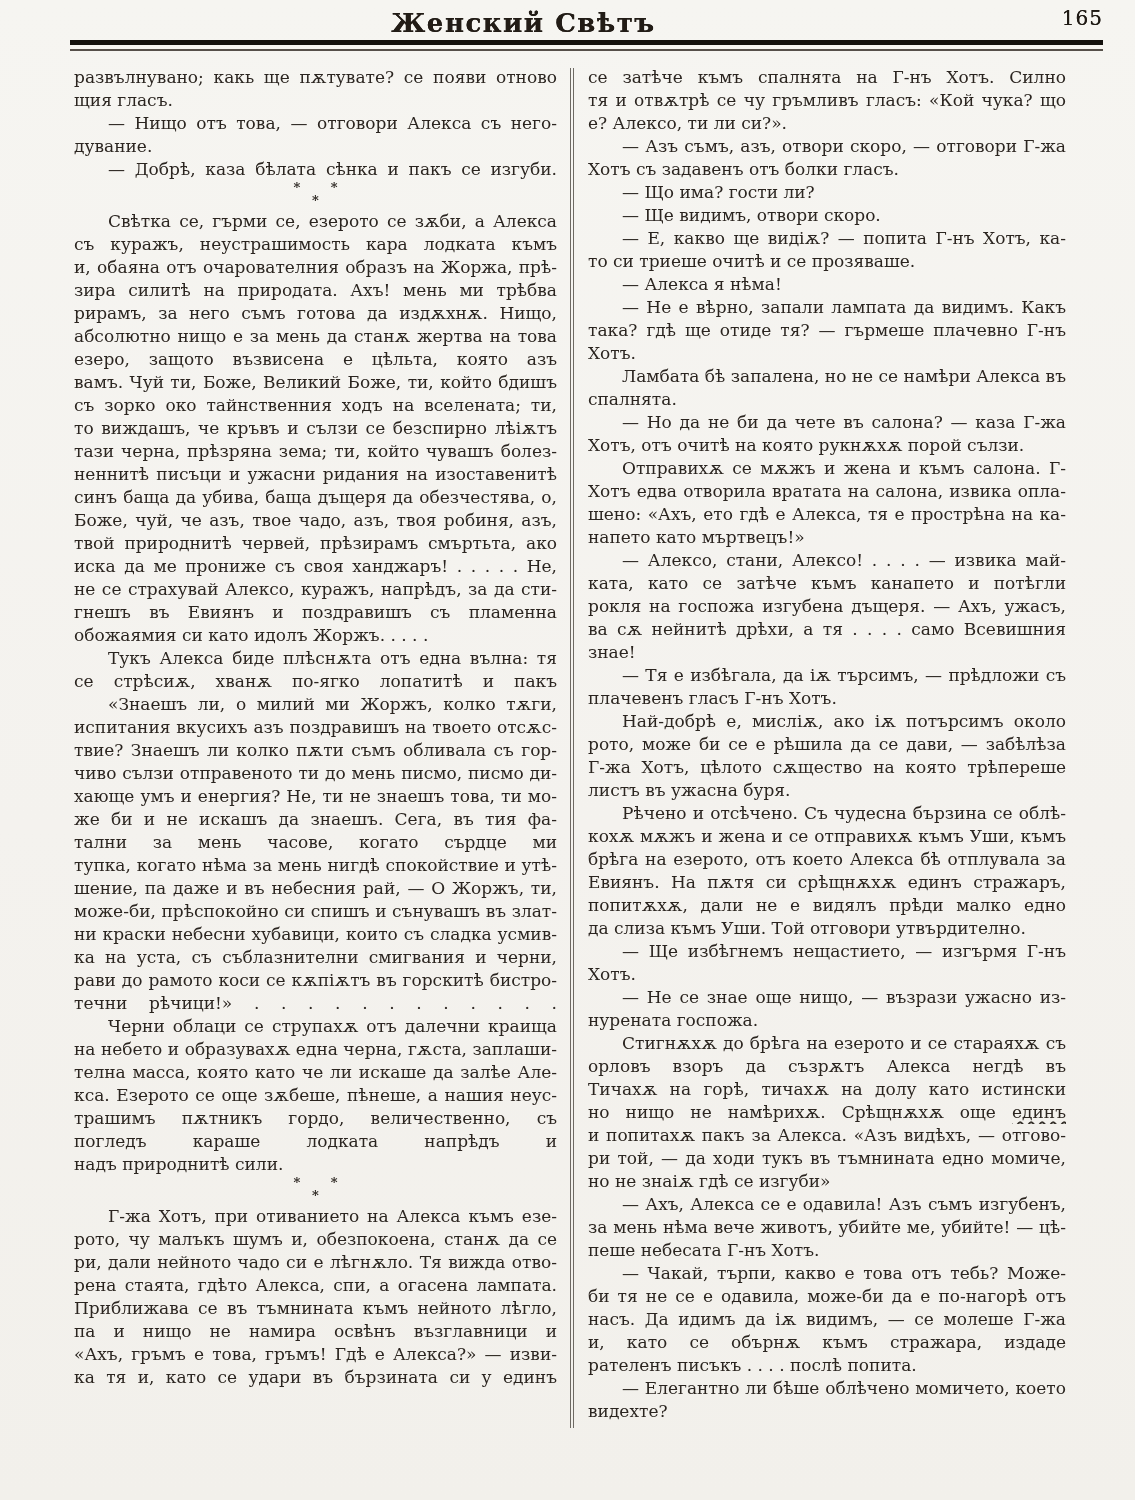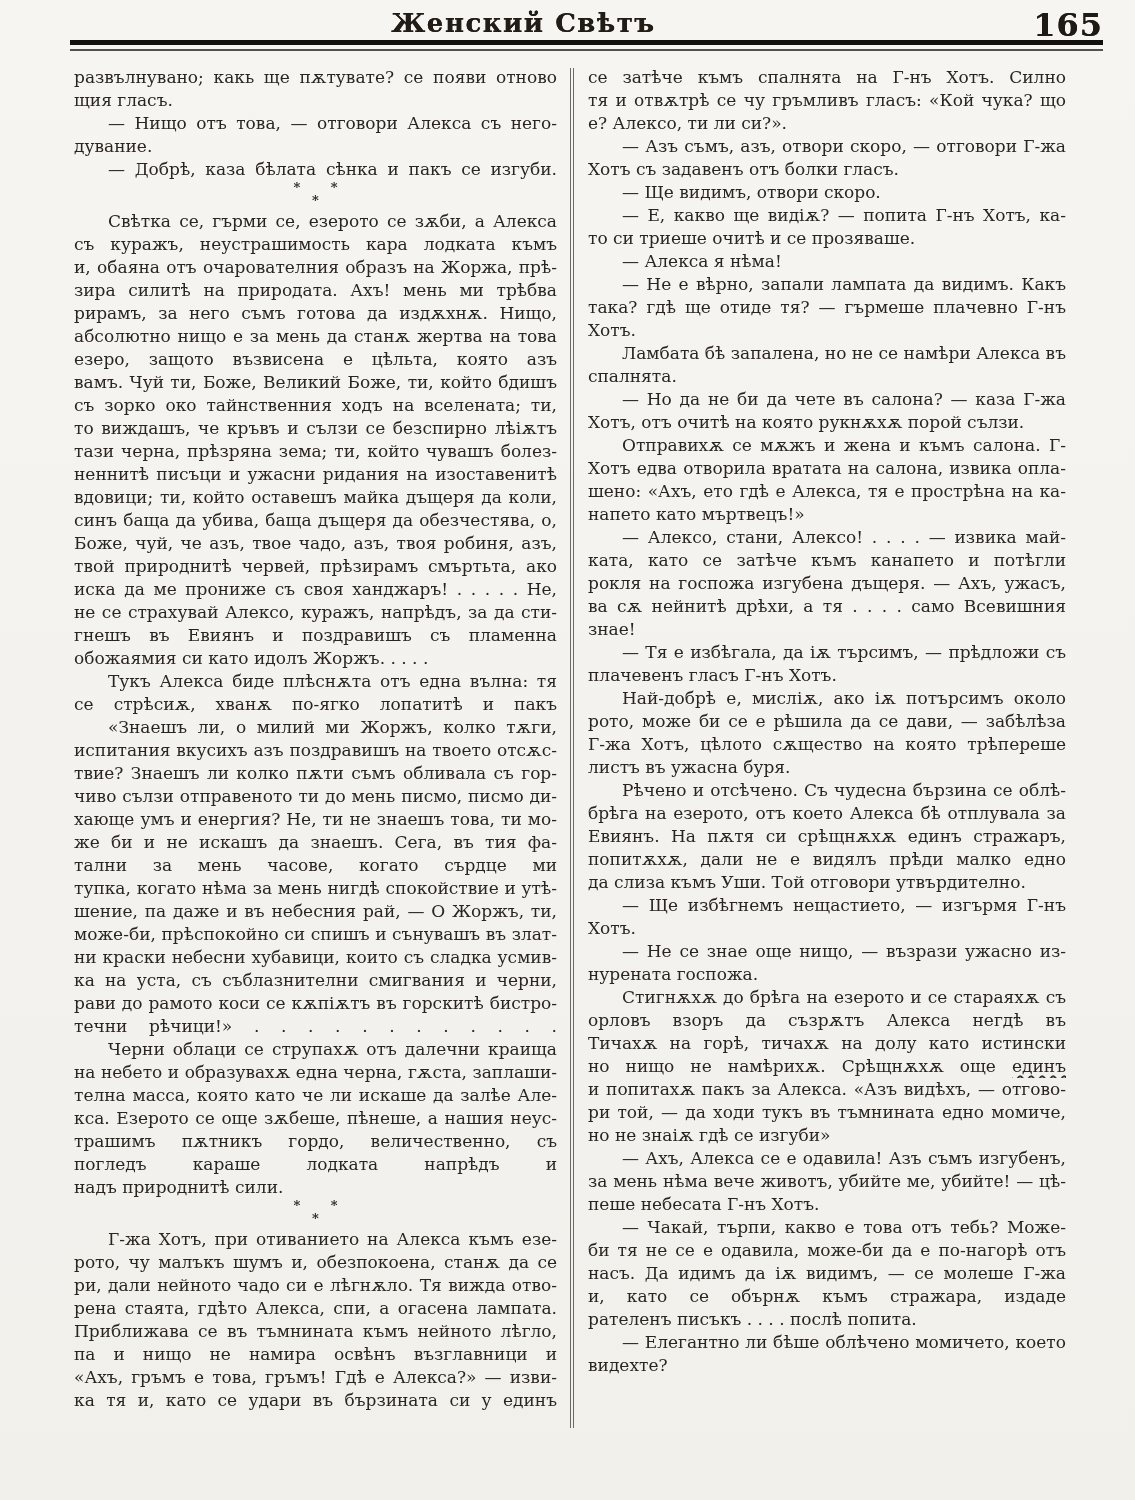--- a/index.html
+++ b/index.html
@@ -10,21 +10,21 @@
     color:#2b2520;
   }
   .page{position:absolute;inset:0;padding-left:31px;}
   .masthead{position:absolute;top:8px;left:72px;right:30px;height:34px;}
   .title{
     position:absolute;left:0;right:130px;top:0;text-align:center;
     font-size:26px;font-weight:bold;letter-spacing:1.5px;color:#221c16;
     text-shadow:0 0 .5px #221c16;
   }
   .pagenum{
-    position:absolute;right:2px;top:-2px;font-size:32px;font-weight:bold;
+    position:absolute;right:2px;top:-2px;font-size:20px;font-weight:normal;
     color:#1f1a14;text-shadow:0 0 .5px #1f1a14;letter-spacing:1px;
   }
   .rule{
     position:absolute;top:40px;left:70px;width:1033px;height:4px;
     border-top:5px solid #14110d;border-bottom:2px solid #56504a;
   }
   .columns{position:absolute;top:66px;left:74px;}
   .col{position:absolute;top:0;}
   .col-left{left:0;width:483px;}
   .col-right{left:514px;width:478px;}
@@ -76,21 +76,20 @@
         <div class="line jf">и, обаяна отъ очарователния образъ на Жоржа, прѣ-</div>
         <div class="line jf">зира силитѣ на природата. Ахъ! мень ми трѣбва Жоржъ,</div>
         <div class="line jf">рирамъ, за него съмъ готова да издѫхнѫ. Нищо, нищо,</div>
         <div class="line jf">абсолютно нищо е за мень да станѫ жертва на това</div>
         <div class="line jf">езеро, защото възвисена е цѣльта, която азъ прѣслѣд-</div>
         <div class="line jf">вамъ. Чуй ти, Боже, Великий Боже, ти, който бдишъ</div>
         <div class="line jf">съ зорко око тайнственния ходъ на вселената; ти, кой-</div>
         <div class="line jf">то виждашъ, че кръвъ и сълзи се безспирно лѣіѫтъ на</div>
         <div class="line jf">тази черна, прѣзряна зема; ти, който чувашъ болез-</div>
         <div class="line jf">неннитѣ писъци и ужасни ридания на изоставенитѣ</div>
-        <div class="line jf">вдовици; ти, който оставешъ майка дъщеря да коли,</div>
         <div class="line jf">синъ баща да убива, баща дъщеря да обезчестява, о,</div>
         <div class="line jf">Боже, чуй, че азъ, твое чадо, азъ, твоя робиня, азъ,</div>
         <div class="line jf">твой природнитѣ червей, прѣзирамъ смъртьта, ако тя</div>
         <div class="line jf">иска да ме прониже съ своя ханджаръ! . . . . . Не,</div>
         <div class="line jf">не се страхувай Алексо, куражъ, напрѣдъ, за да сти-</div>
         <div class="line jf">гнешъ въ Евиянъ и поздравишъ съ пламенна цѣлувка</div>
         <div class="line">обожаямия си като идолъ Жоржъ. . . . .</div>
         <div class="line jf ind">Тукъ Алекса биде плѣснѫта отъ една вълна: тя</div>
         <div class="line jf">се стрѣсиѫ, хванѫ по-ягко лопатитѣ и пакъ продължи:</div>
         <div class="line jf ind">«Знаешъ ли, о милий ми Жоржъ, колко тѫги,</div>
@@ -127,20 +126,21 @@
         <div class="line jf">«Ахъ, гръмъ е това, гръмъ! Гдѣ е Алекса?» — изви-</div>
         <div class="line jf">ка тя и, като се удари въ бързината си у единъ столъ,</div>
       </div>
     <div class="divider"></div>
     <div class="col col-right" id="col-right">
         <div class="line jf">се затѣче къмъ спалнята на Г-нъ Хотъ. Силно почука</div>
         <div class="line jf">тя и отвѫтрѣ се чу гръмливъ гласъ: «Кой чука? що</div>
         <div class="line">е? Алексо, ти ли си?».</div>
         <div class="line jf ind">— Азъ съмъ, азъ, отвори скоро, — отговори Г-жа</div>
         <div class="line">Хотъ съ задавенъ отъ болки гласъ.</div>
+        <div class="line ind">— Що има? гости ли?</div>
         <div class="line ind">— Ще видимъ, отвори скоро.</div>
         <div class="line jf ind">— Е, какво ще видіѫ? — попита Г-нъ Хотъ, ка-</div>
         <div class="line">то си триеше очитѣ и се прозяваше.</div>
         <div class="line ind">— Алекса я нѣма!</div>
         <div class="line jf ind">— Не е вѣрно, запали лампата да видимъ. Какъ</div>
         <div class="line jf">така? гдѣ ще отиде тя? — гърмеше плачевно Г-нъ</div>
         <div class="line">Хотъ.</div>
         <div class="line jf ind">Ламбата бѣ запалена, но не се намѣри Алекса въ</div>
         <div class="line">спалнята.</div>
         <div class="line jf ind">— Но да не би да чете въ салона? — каза Г-жа</div>
@@ -154,20 +154,21 @@
         <div class="line jf">рокля на госпожа изгубена дъщеря. — Ахъ, ужасъ, то-</div>
         <div class="line jf">ва сѫ нейнитѣ дрѣхи, а тя . . . . само Всевишния</div>
         <div class="line">знае!</div>
         <div class="line jf ind">— Тя е избѣгала, да іѫ търсимъ, — прѣдложи съ</div>
         <div class="line">плачевенъ гласъ Г-нъ Хотъ.</div>
         <div class="line jf ind">Най-добрѣ е, мисліѫ, ако іѫ потърсимъ около езе-</div>
         <div class="line jf">рото, може би се е рѣшила да се дави, — забѣлѣза</div>
         <div class="line jf">Г-жа Хотъ, цѣлото сѫщество на която трѣпереше като</div>
         <div class="line">листъ въ ужасна буря.</div>
         <div class="line jf ind">Рѣчено и отсѣчено. Съ чудесна бързина се облѣ-</div>
+        <div class="line jf">кохѫ мѫжъ и жена и се отправихѫ къмъ Уши, къмъ</div>
         <div class="line jf">брѣга на езерото, отъ което Алекса бѣ отплувала за</div>
         <div class="line jf">Евиянъ. На пѫтя си срѣщнѫхѫ единъ стражаръ, когото</div>
         <div class="line jf">попитѫхѫ, дали не е видялъ прѣди малко едно момиче</div>
         <div class="line">да слиза къмъ Уши. Той отговори утвърдително.</div>
         <div class="line jf ind">— Ще избѣгнемъ нещастието, — изгърмя Г-нъ</div>
         <div class="line">Хотъ.</div>
         <div class="line jf ind">— Не се знае още нищо, — възрази ужасно из-</div>
         <div class="line">нурената госпожа.</div>
         <div class="line jf ind">Стигнѫхѫ до брѣга на езерото и се стараяхѫ съ</div>
         <div class="line jf">орловъ взоръ да съзрѫтъ Алекса негдѣ въ тъмнината.</div>

